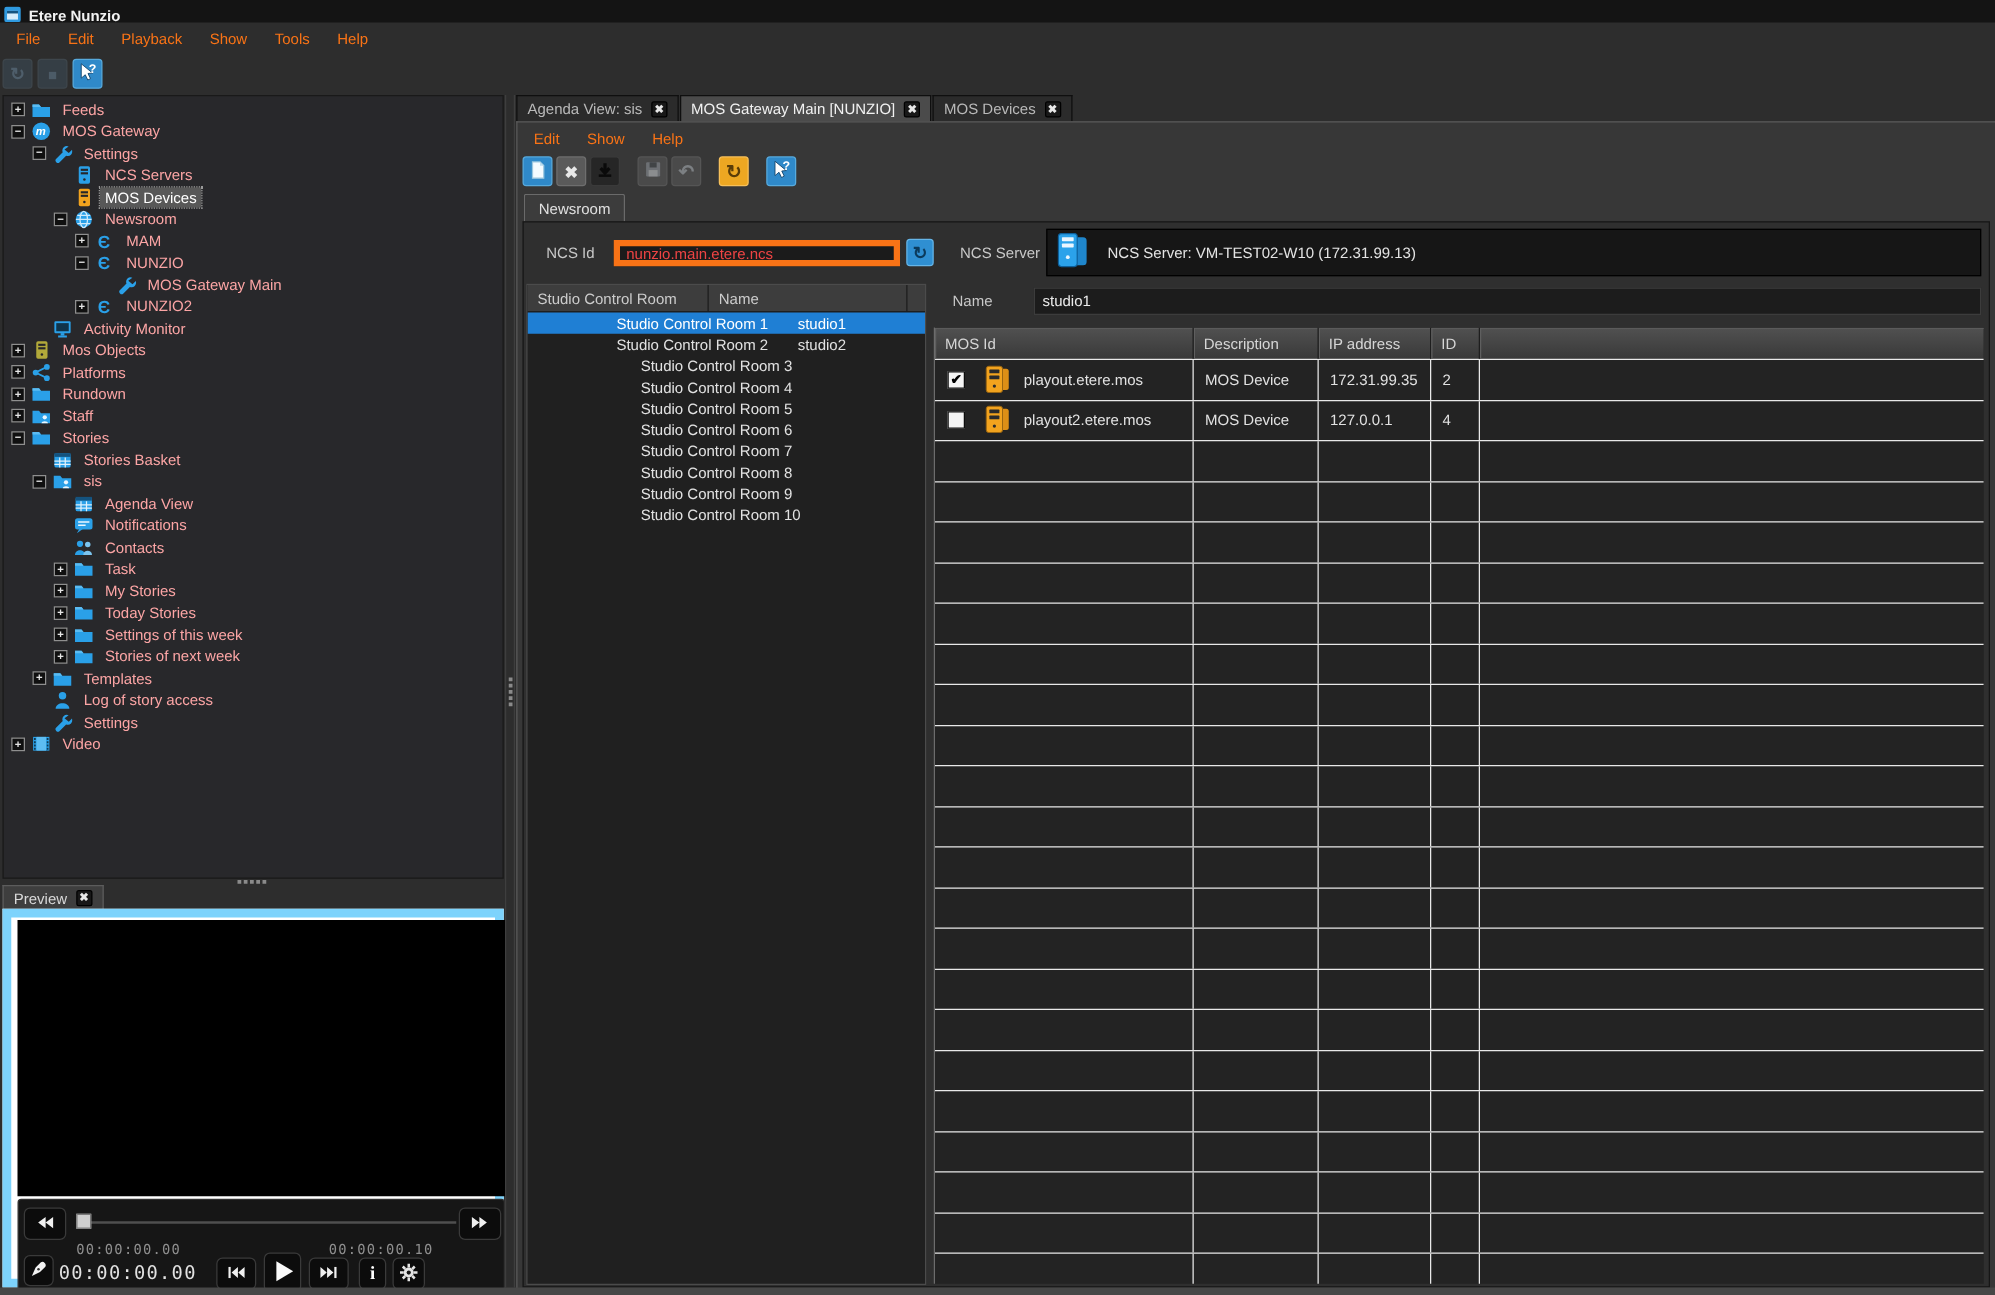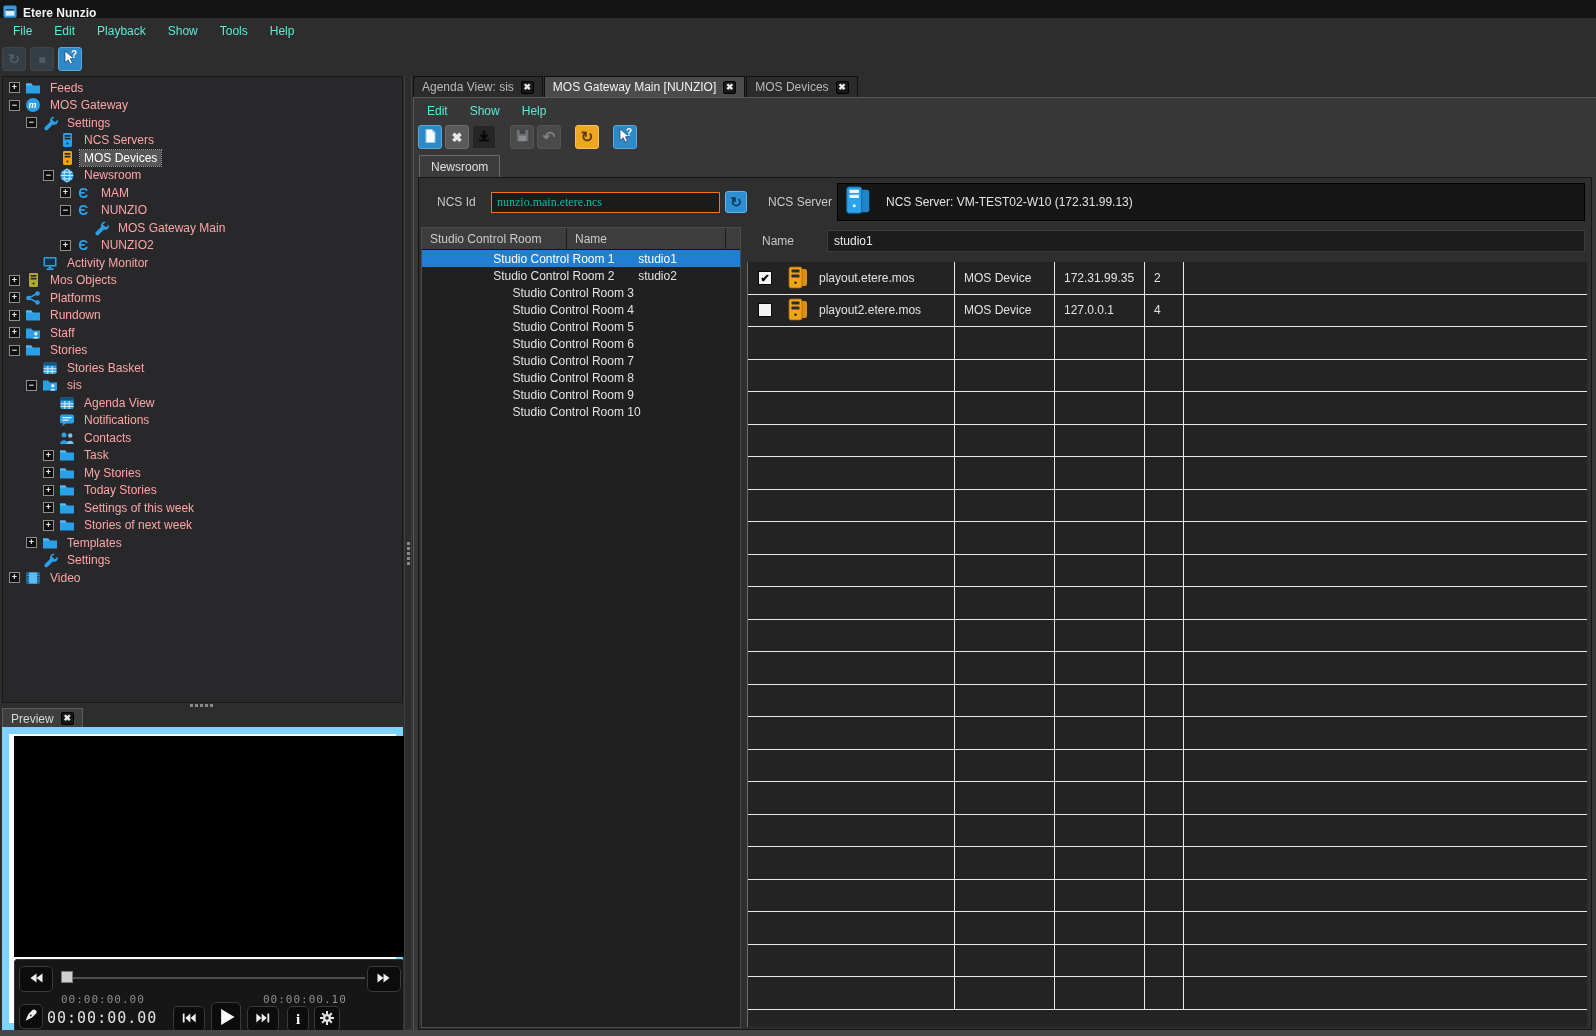--- a/index.html
+++ b/index.html
@@ -6,21 +6,21 @@
   html,body { background:#1b1b1b; }
   body { font-family:"Liberation Sans", sans-serif; font-size:12px; color:#d8d8d8; }
   .window { position:relative; width:1596px; height:1036px; background:#2d2d2d; overflow:hidden; }
 
   
   .titlebar { position:absolute; left:0; top:0; width:100%; height:26px; background:#141414;
               display:flex; align-items:center; gap:6px; padding-left:3px; }
   .titlebar .title { font-weight:bold; font-size:12px; color:#f2f2f2; }
   .menubar { position:absolute; left:0; top:18px; width:100%; height:26px; background:#2d2d2d;
              display:flex; align-items:center; padding-left:2px; }
-  .menu-item { padding:4px 11px; color:#5eead4; cursor:default; }
+  .menu-item { padding:4px 11px; color:#f97316; cursor:default; }
   .toolbar { position:absolute; left:2px; top:44px; height:30px; display:flex; align-items:center; gap:4px; }
   .tbtn { width:24px; height:24px; border-radius:3px; display:flex; align-items:center; justify-content:center;
           background:#4a4a4a; border:1px solid #5f5f5f; cursor:default; font-size:14px; }
   .tbtn.blue   { background:#2f89c9; border-color:#57aadd; }
   .tbtn.gray   { background:#5a5a5a; border-color:#6e6e6e; }
   .tbtn.dark   { background:#262626; border-color:#3a3a3a; }
   .tbtn.orange { background:#eda722; border-color:#f7c05a; }
   .tbtn.dim    { background:#3d4c59; border-color:#4c5b66; }
   .tbtn.disabled { opacity:.55; }
   .tbtn .g { font-weight:bold; }
@@ -61,21 +61,21 @@
   .subtoolbar { position:absolute; left:4px; top:25px; height:28px; display:flex; align-items:center; gap:3px; }
   .page-tab { position:absolute; left:5px; top:57px; height:23px; padding:4px 11px; background:#3c3c3c;
               border:1px solid #6a6a6a; border-bottom:none; border-radius:2px 2px 0 0; color:#e0e0e0; }
   .content { position:absolute; left:4px; top:79px; right:4px; bottom:6px; background:#2f2f2f;
              border:1px solid #161616; }
 
   .lbl { color:#c8c8c8; }
   .ncs-strip { position:absolute; left:6px; top:5px; right:4px; height:38px; }
   .ncs-id-label { position:absolute; left:12px; top:12px; }
   .ncs-input { position:absolute; left:66px; top:9px; width:229px; height:21px; background:#1b1b1b;
-               border:1px solid #f97316; color:#14b8a6; font-family:Liberation Serif, serif; font-size:12px; padding:0 5px; }
+               border:5px solid #f97316; color:#ef4444; font-family:Liberation Sans, sans-serif; font-size:12px; padding:0 5px; }
   .sync-btn { position:absolute; left:300px; top:8px; width:22px; height:22px; background:#2f8fd2;
               border:1px solid #65b5e8; border-radius:3px; color:#0b3a5c; font-size:14px; font-weight:bold; cursor:default; }
   .ncs-server-label { position:absolute; left:343px; top:12px; }
   .server-field { position:absolute; left:412px; top:0; right:2px; height:38px; background:#161616;
                   border:1px solid #000; display:flex; align-items:center; gap:12px; padding-left:4px; color:#e4e4e4; }
 
   .studio-panel { position:absolute; left:2px; top:49px; width:320px; height:801px; background:#202020;
                   border:1px solid #4b4b4b; overflow:hidden; }
   .studio-header { display:flex; height:22px; background:#3d3d3d; border-bottom:1px solid #141414; }
   .studio-header > div { padding:4px 0 0 8px; color:#cccccc; border-right:1px solid #1d1d1d; }
@@ -438,20 +438,30 @@
             <path d="M1 3.6 h5.2 l1.6 2 H15 V13.6 H1z" fill="#2aa0e8"></path>
             <path d="M1 3.6 h5.2 l1.6 2 H1z" fill="#5cbcf2"></path>
           </svg>
         </span>
         <span class="tree-label">Templates</span>
       </div>
       <div class="tree-row" style="padding-left: 23px;">
         <span class="exp-spacer"></span>
         <span class="tree-icon">
           <svg width="16" height="16" viewBox="0 0 16 16">
+            <circle cx="8" cy="4.6" r="3" fill="#2aa0e8"></circle>
+            <path d="M2.5 15 c0-6 11-6 11 0z" fill="#2aa0e8"></path>
+          </svg>
+        </span>
+        <span class="tree-label">Log of story access</span>
+      </div>
+      <div class="tree-row" style="padding-left: 23px;">
+        <span class="exp-spacer"></span>
+        <span class="tree-icon">
+          <svg width="16" height="16" viewBox="0 0 16 16">
             <path d="M12.9 2.1 a3.6 3.6 0 0 0 -4.7 4.7 L3 12 a1.9 1.9 0 0 0 2.7 2.7 L10.9 9.5 a3.6 3.6 0 0 0 4.7-4.7 L13 7.3 9.6 4.6z" fill="#2aa0e8"></path>
           </svg>
         </span>
         <span class="tree-label">Settings</span>
       </div>
       <div class="tree-row" style="padding-left: 6px;">
         <span class="expander">+</span>
         <span class="tree-icon">
           <svg width="16" height="16" viewBox="0 0 16 16">
             <rect x="1.5" y="2.5" width="13" height="11" fill="#2aa0e8"></rect>
@@ -609,20 +619,27 @@
               <span class="sr-room">Studio Control Room 10</span>
               <span class="sr-name"></span>
             </div>
           </div>
       </div>
 
       <span class="lbl name-lbl">Name</span>
       <input class="name-input" value="studio1" style="">
 
       <div class="device-table">
+        <div class="dt-header" id="dt-header">
+            <div class="w1">MOS Id</div>
+            <div class="w2">Description</div>
+            <div class="w3">IP address</div>
+            <div class="w4">ID</div>
+            <div class="w5"></div>
+          </div>
         <div id="dt-body">
             <div class="dt-row">
               <div class="dt-cell w1">
                 <span class="cb checked">✔</span>
                 <span class="dev-ic">
                   <svg width="24" height="24" viewBox="0 0 24 24">
                     <path d="M14 3 h5 a2 2 0 0 1 2 2 v13 a2 2 0 0 1 -2 2 h-5z" fill="#dd8f16"></path>
                     <rect x="3" y="1" width="13" height="21" rx="2" fill="#f2a31e" stroke="#9a6510" stroke-width="0.8"></rect>
                     <rect x="5.5" y="3.6" width="8" height="3" rx="0.5" fill="#2b2b2b"></rect>
                     <rect x="5.5" y="8.4" width="8" height="3" rx="0.5" fill="#2b2b2b"></rect>

